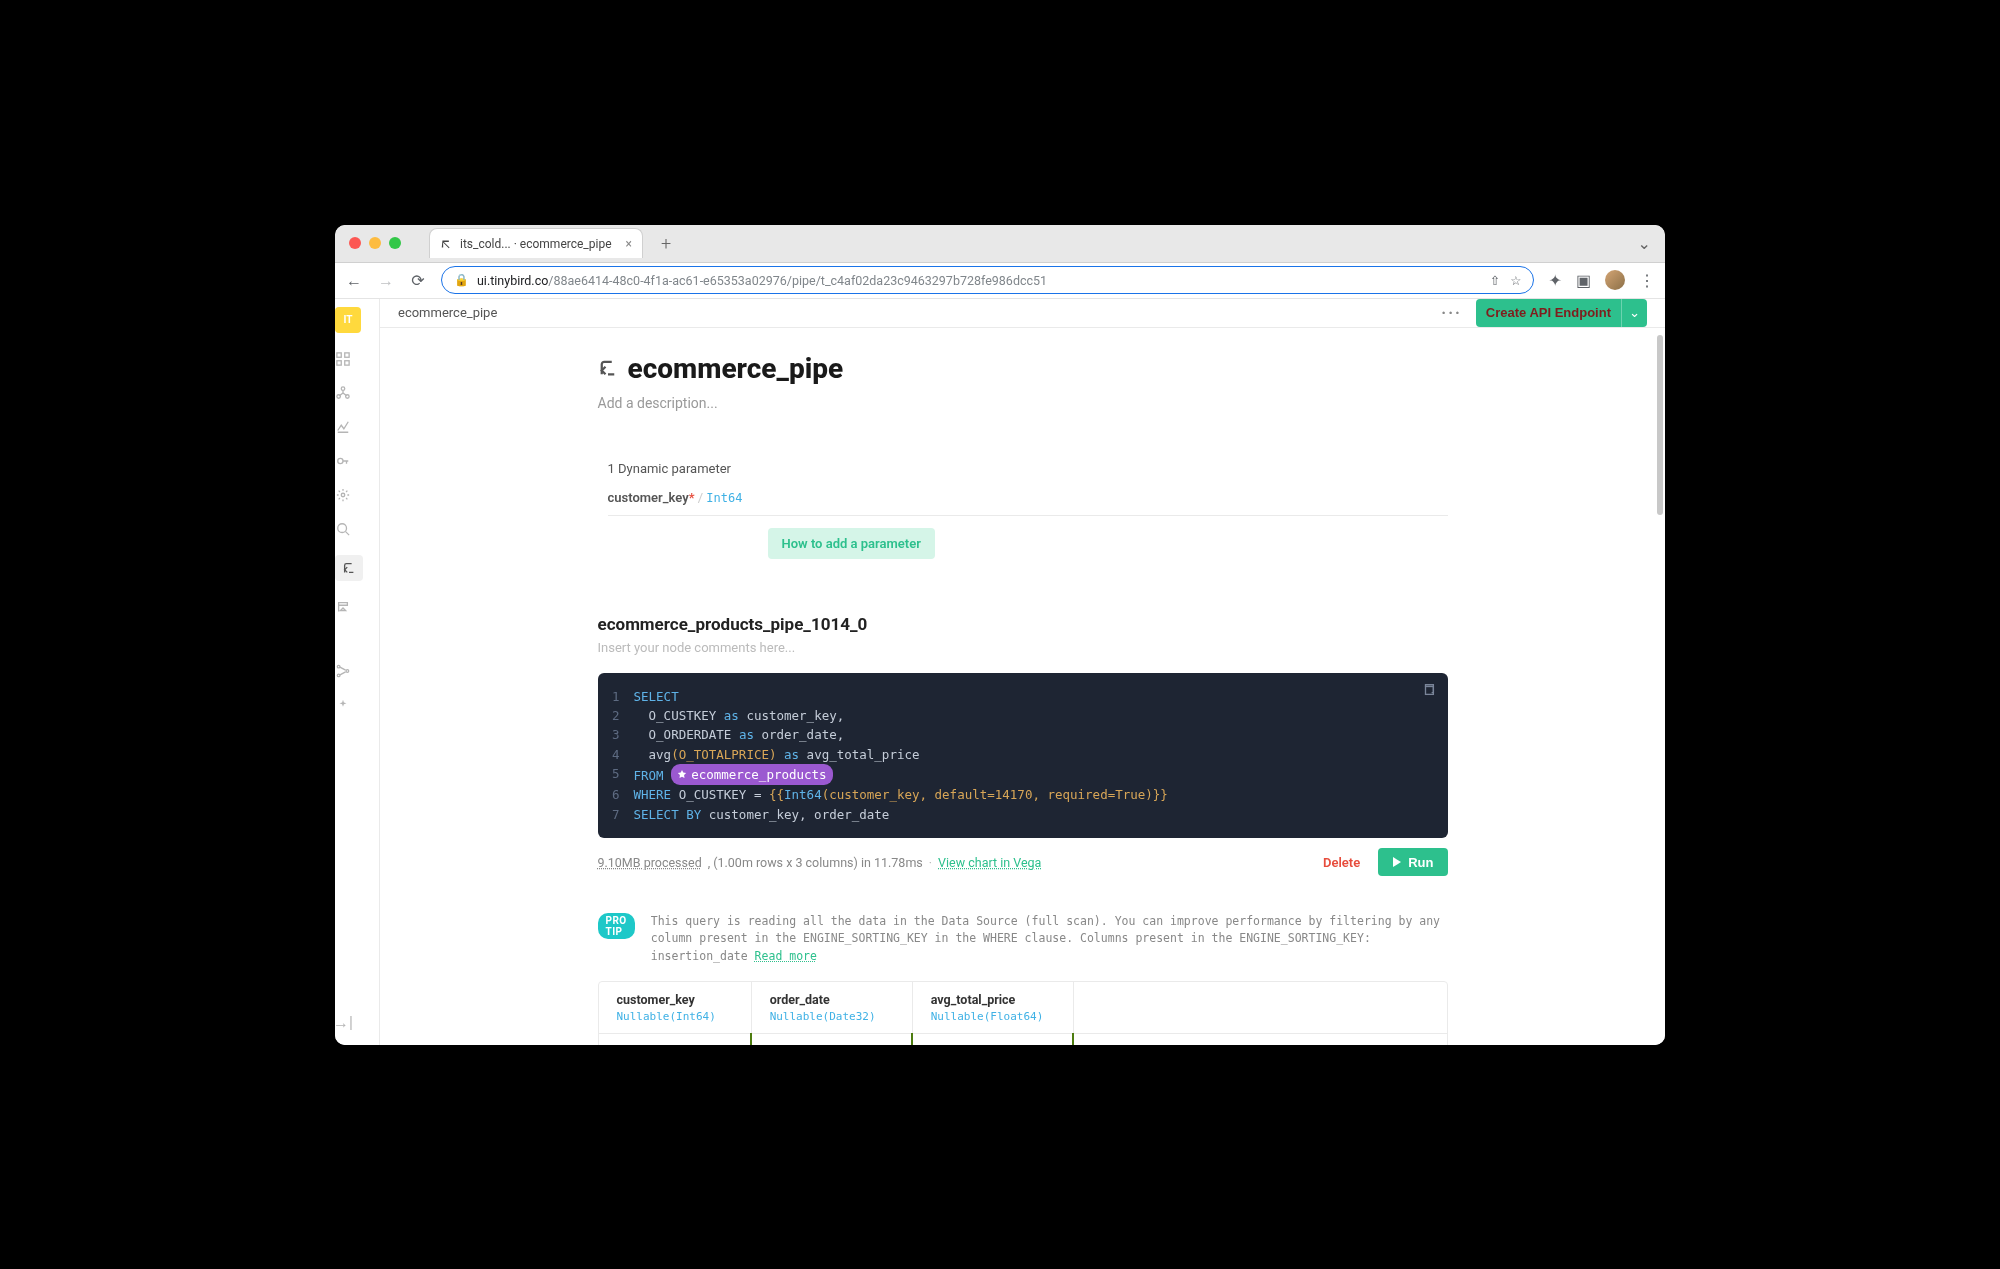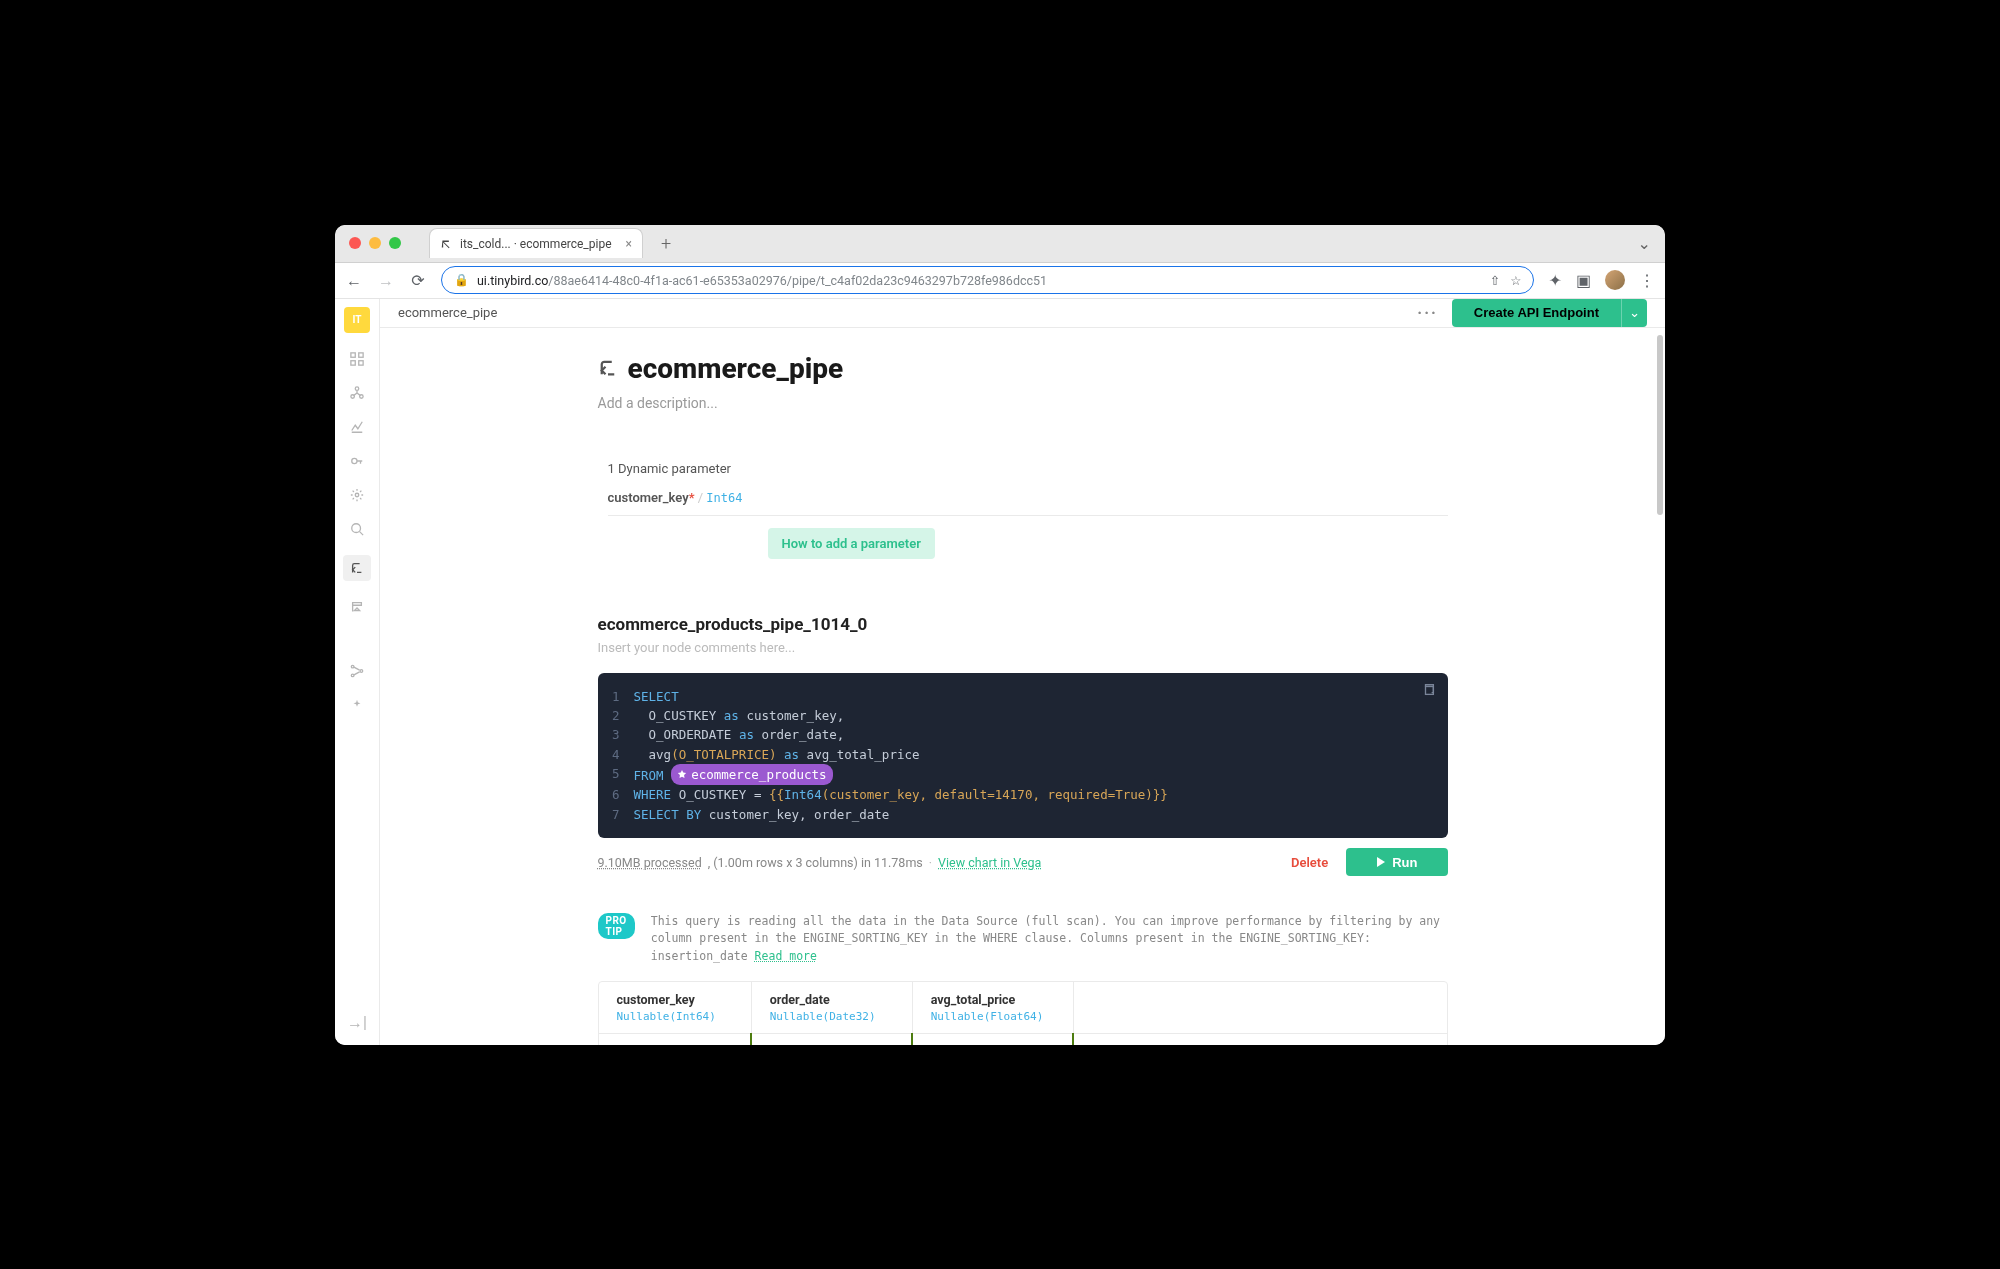--- a/index.html
+++ b/index.html
@@ -18,31 +18,31 @@
 .nav-ic{color:#5f6368; width:18px; display:flex; justify-content:center;}
 .addrbar{flex:1; height:28px; border:1.5px solid #1a73e8; border-radius:20px; display:flex; align-items:center; padding:0 12px; font-size:12.5px; color:#555; gap:8px;}
 .addrbar .lock{color:#5f6368;font-size:12px;}
 .addrbar .url .host{color:#202124;}
 .addrbar .url .path{color:#80868b;}
 .addrbar .rigt{margin-left:auto; display:flex; gap:10px; color:#5f6368;}
 .ext-ic{color:#5f6368;}
 .avatar{width:20px;height:20px;border-radius:50%; background:linear-gradient(135deg,#d4a574,#8b6f47);}
 .kebab{color:#5f6368;}
 .app { flex:1; display:flex; background:#fff; overflow:hidden;}
-.sidebar{width:45px; border-right:1px solid #eaeaea; display:flex; flex-direction:column; align-items:center; padding-top:8px; gap:18px;}
+.sidebar{width:45px; border-right:1px solid #eaeaea; display:flex; flex-direction:column; align-items:flex-start; padding-top:8px; gap:18px;}
 .org-badge{width:26px;height:26px;border-radius:4px;background:#ffd93d; color:#fff; font-size:10px;font-weight:700;display:flex;align-items:center;justify-content:center;}
 .side-ic{color:#b5b5b5; width:16px;height:16px;display:flex;align-items:center;justify-content:center;}
 .side-ic.active{color:#555; background:#f0f0f0; width:28px;height:26px; border-radius:4px;}
 .sidebar .btm{margin-top:auto; margin-bottom:14px;color:#b5b5b5;}
 .main{flex:1; display:flex; flex-direction:column; overflow:auto;}
 .topbar{height:44px; border-bottom:1px solid #eaeaea; display:flex; align-items:center; padding:0 18px;}
 .breadcrumb{font-size:13px;color:#555;}
 .topbar .sp{flex:1}
 .more{color:#888; margin-right:14px; letter-spacing:2px; font-weight:bold;}
-.btn-primary{background:#2dc08d; color:#000000; border:none; height:28px; padding:0 22px; border-radius:4px 0 0 4px; font-size:13px; font-weight:600; cursor:pointer;}
+.btn-primary{background:#2dc08d; color:#7f1d1d; border:none; height:28px; padding:0 10px; border-radius:4px 0 0 4px; font-size:13px; font-weight:600; cursor:pointer;}
 .btn-caret{background:#2dc08d; color:#fff; border:none; border-left:1px solid rgba(255,255,255,.3); height:28px; width:26px; border-radius:0 4px 4px 0; display:flex;align-items:center;justify-content:center;cursor:pointer;}
 .content{padding:24px 0 40px 0; max-width:850px; margin:0 auto; width:850px;}
 .title-row{display:flex;align-items:center;gap:10px;}
 .title-row svg{color:#555;}
 .page-title{font-size:28px; font-weight:800; color:#1a1a1a;}
 .desc{color:#999; font-size:14px; margin-top:10px;}
 .params{margin-top:50px; font-size:13px; color:#555;margin-left:10px;}
 .param-box{border-bottom:1px solid #eaeaea; padding:8px 0 10px 0; margin-top:6px;}
 .param-name{font-weight:600;font-size:13px;}
 .param-name .star{color:#e74c3c;}
@@ -62,21 +62,21 @@
 .tbl-chip svg{width:10px;height:10px;}
 .tmpl{color:#d8a657;}
 .paren{color:#d8a657;}
 .stats-row{display:flex;align-items:center; margin-top:10px; font-size:12.5px; gap:6px;}
 .stat-u{color:#888; text-decoration:underline dotted;}
 .stat-plain{color:#888;}
 .stat-sep{color:#bbb;}
 .vega{color:#2dc08d; text-decoration:underline dotted;}
 .stats-row .sp{flex:1}
 .delete{color:#e74c3c; font-weight:600; font-size:13px; margin-right:12px;}
-.run-btn{background:#2dc08d; color:#fff; border:none; height:28px; padding:0 30px; border-radius:4px; font-size:13px;font-weight:600; display:flex;align-items:center;gap:6px;cursor:pointer;}
+.run-btn{background:#2dc08d; color:#fff; border:none; height:28px; padding:0 14px; border-radius:4px; font-size:13px;font-weight:600; display:flex;align-items:center;gap:6px;cursor:pointer;}
 .tip-row{margin-top:37px; display:flex; gap:16px; align-items:flex-start;}
 .tip-badge{background:#1ec8c8; color:#fff; font-size:10px; font-weight:700; padding:2px 8px; border-radius:10px; letter-spacing:.5px;}
 .tip-text{font-family:"SF Mono",Monaco,monospace; font-size:11.5px; color:#888; line-height:1.5;}
 .tip-text .readmore{color:#2dc08d;text-decoration:underline dotted;}
 .result-table{margin-top:16px; width:100%; border:1px solid #eaeaea; border-radius:4px; overflow:hidden;}
 .result-table table{width:100%; border-collapse:collapse;}
 .result-table th{text-align:left; padding:10px 18px; font-size:12.5px; border-bottom:1px solid #eaeaea; border-right:1px solid #eaeaea;}
 .result-table th .col-name{font-weight:700;color:#333;}
 .result-table th .col-type{color:#3fb1e5;font-family:monospace;font-size:11px;font-weight:400;display:block;margin-top:3px;}
 .result-table td{padding:12px 18px; font-size:13px; color:#555; border-right:2px solid #4d7c0f;}

